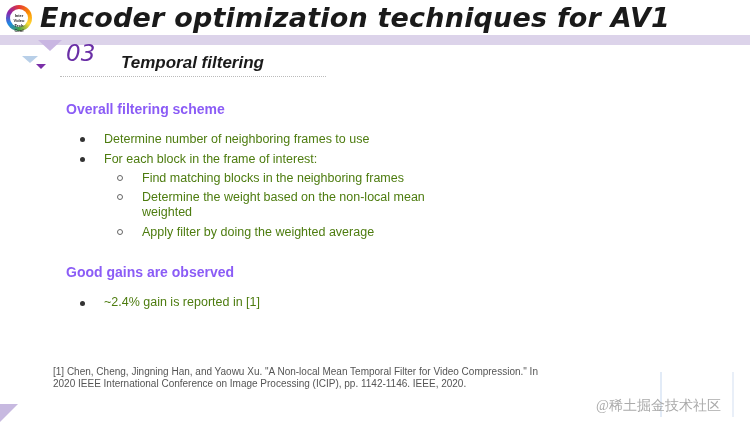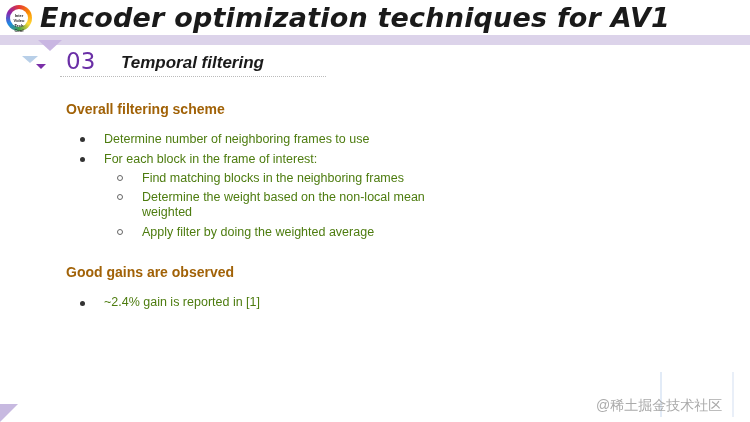--- a/index.html
+++ b/index.html
@@ -8,30 +8,30 @@
   .logo { position:absolute; left:6px; top:5px; width:26px; height:26px; border-radius:50%;
           background:conic-gradient(#e53935,#fb8c00,#fdd835,#43a047,#1e88e5,#8e24aa,#e53935); }
   .logo-inner { position:absolute; left:4px; top:4px; width:18px; height:18px; border-radius:50%; background:#fff;
           font-size:4px; line-height:5px; text-align:center; color:#222; font-weight:bold; padding-top:4px; box-sizing:border-box; }
   .title { position:absolute; left:40px; top:2px; font-size:27px; font-style:italic; font-weight:bold; color:#1a1a1a;
            font-family:"DejaVu Sans", sans-serif; letter-spacing:0.2px; }
   .title-bar { position:absolute; left:0; top:35px; width:750px; height:10px; background:#dcd3ea; }
   .tri-top { position:absolute; left:38px; top:40px; width:0; height:0; border-left:12px solid transparent; border-right:12px solid transparent; border-top:11px solid #c9b6e2; }
   .tri-blue { position:absolute; left:22px; top:56px; width:0; height:0; border-left:8px solid transparent; border-right:8px solid transparent; border-top:7px solid #b8cfe8; }
   .tri-purple { position:absolute; left:36px; top:64px; width:0; height:0; border-left:5px solid transparent; border-right:5px solid transparent; border-top:5px solid #7b2fa8; }
-  .sec-num { position:absolute; left:66px; top:48px; font-size:23px; color:#6a2fa6; font-family:"DejaVu Sans", sans-serif; }
+  .sec-num { position:absolute; left:66px; top:40px; font-size:23px; font-style:italic; color:#6a2fa6; font-family:"DejaVu Sans", sans-serif; }
   .sec-title { position:absolute; left:108px; top:53px; font-size:17px; font-weight:bold; font-style:italic; color:#1a1a1a;margin-left:13px; }
   .sec-rule { position:absolute; left:60px; top:76px; width:266px; border-top:1px dotted #bbb; }
-  .h { position:absolute; left:66px; font-size:14px; font-weight:bold; color:#a16207; }
+  .h { position:absolute; left:66px; font-size:14px; font-weight:bold; color:#8b5cf6; }
   .li { position:absolute; font-size:12.5px; color:#4d7c0f; line-height:14px; }
   .dot { position:absolute; width:5px; height:5px; border-radius:50%; background:#333; }
   .circ { position:absolute; width:4px; height:4px; border-radius:50%; border:1px solid #666; }
   .ref { position:absolute; left:53px; top:366px; width:580px; font-size:10px; line-height:12px; color:#555; }
   .tri-bl { position:absolute; left:0; top:404px; width:0; height:0; border-left:18px solid transparent; border-top:18px solid #c7b9e0; transform:scaleX(-1); }
-  .wm { position:absolute; left:596px; top:397px; font-size:14px; color:#aaa; }
+  .wm { position:absolute; left:596px; top:397px; font-size:14px; color:#aaa;font-family:Liberation Serif, serif; }
   .wm-bridge { position:absolute; left:660px; top:372px; width:70px; height:45px; border-left:2px solid #cfdff2; border-right:2px solid #dbe6f4; opacity:.6; }
 </style>
 </head>
 <body>
 
 <div class="logo">
     <div class="logo-inner">Inter Video Tech Conf</div>
   </div>
 <div class="title">Encoder optimization techniques for AV1</div>
 <div class="title-bar"></div>
@@ -55,17 +55,19 @@
 <div class="li" style="left:142px;top:190px">Determine the weight based on the non-local mean</div>
 <div class="li" style="left:142px;top:205px">weighted</div>
 <div class="circ" style="left:117px;top:229px"></div>
 <div class="li" style="left:142px;top:225px">Apply filter by doing the weighted average</div>
 
 <div class="h" style="top:264px">Good gains are observed</div>
 <div class="dot" style="left:80px;top:301px"></div>
 <div class="li" style="left:104px;top:295px">~2.4% gain is reported in [1]</div>
 
 <div class="ref">
+  <div>[1] Chen, Cheng, Jingning Han, and Yaowu Xu. "A Non-local Mean Temporal Filter for Video Compression." In</div>
+  <div>2020 IEEE International Conference on Image Processing (ICIP), pp. 1142-1146. IEEE, 2020.</div>
 </div>
 
 <div class="tri-bl"></div>
 <div class="wm-bridge"></div>
 <div class="wm">@稀土掘金技术社区</div>
 
 </body></html>

